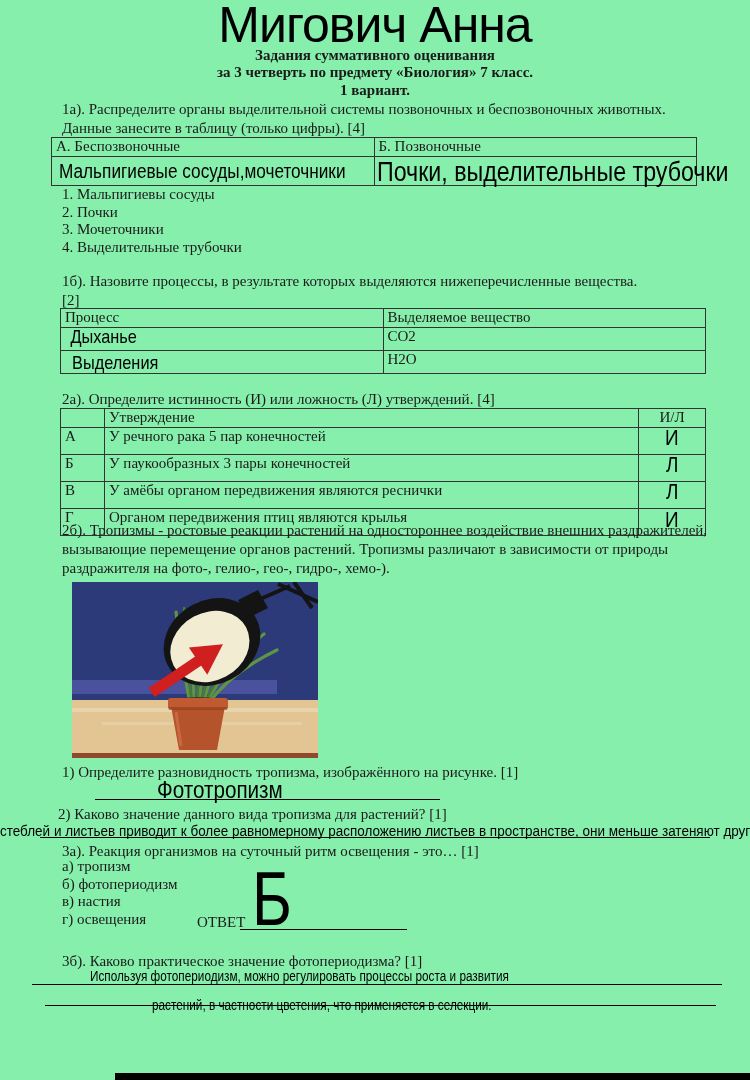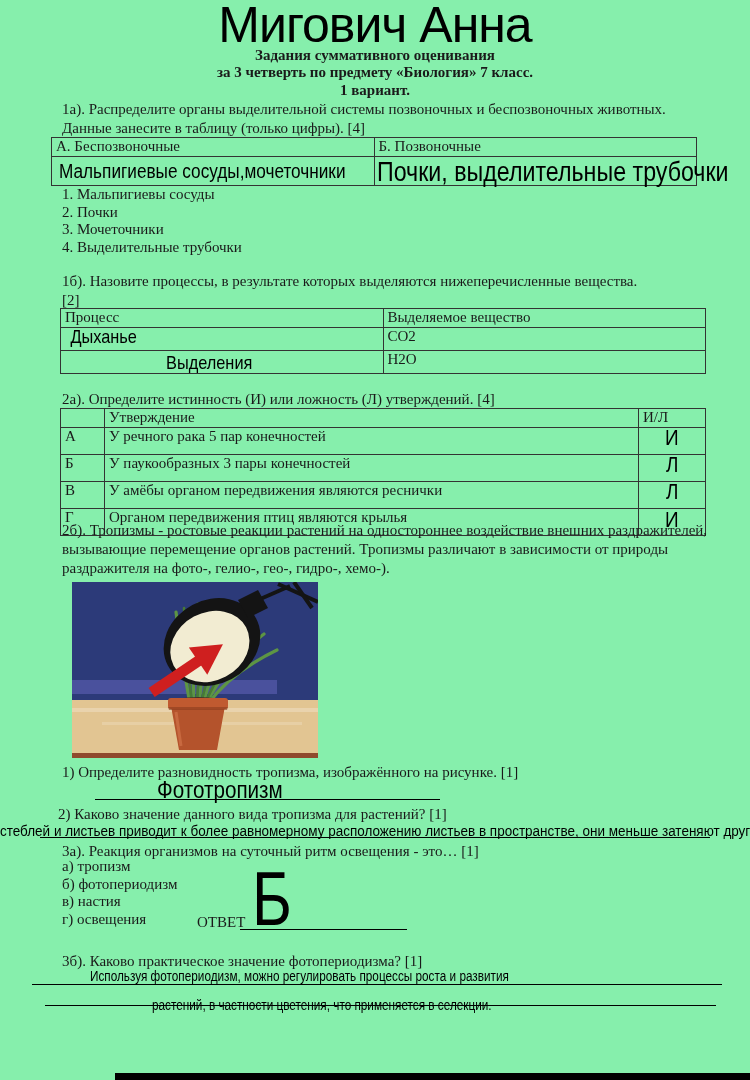--- a/index.html
+++ b/index.html
@@ -73,37 +73,37 @@
     <tr style="height:18px;">
       <td style="position:relative;">
         <div style="width:62%;">
           <span class="cond mid" style="font-size:19px;position:relative;top:-2px;">Дыханье</span>
         </div>
       </td>
       <td>CO2</td>
     </tr>
     <tr style="height:20px;">
       <td style="position:relative;">
-        <div style="width:62%;text-align:right;">
+        <div style="width:62%;text-align:left;">
           <span class="cond mid" style="font-size:19px;position:relative;top:1px;">Выделения</span>
         </div>
       </td>
       <td>H2O</td>
     </tr>
   </tbody>
     </table>
 
   <div class="abs serif" style="left:62px;top:390px;">2а). Определите истинность (И) или ложность (Л) утверждений. [4]</div>
 
   <table class="abs" style="left:60px;top:408px;width:646px;">
     <tbody>
         <tr style="height:19px;">
       <td style="width:35px;"></td>
       <td>Утверждение</td>
-      <td style="width:58px;">И/Л</td>
+      <td style="width:58px;text-align:center;">И/Л</td>
     </tr>
     <tr style="height:19px;">
       <td>А</td>
       <td>У речного рака 5 пар конечностей</td>
       <td style="text-align:center;position:relative;">
         <span class="cond mid" style="font-size:22px;position:relative;top:-3px;">И</span>
       </td>
     </tr>
     <tr style="height:19px;">
       <td>Б</td>

